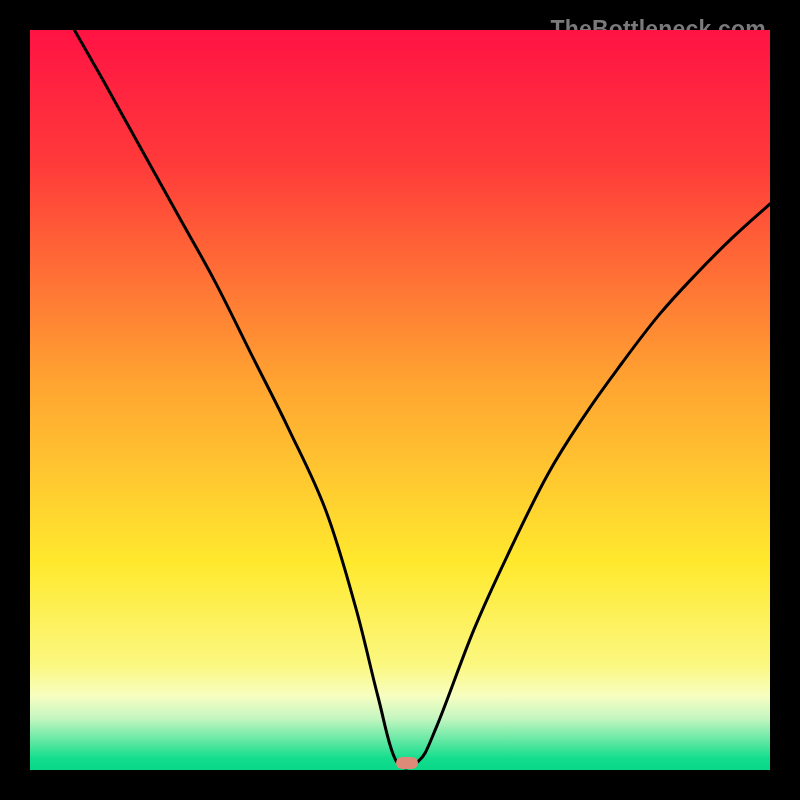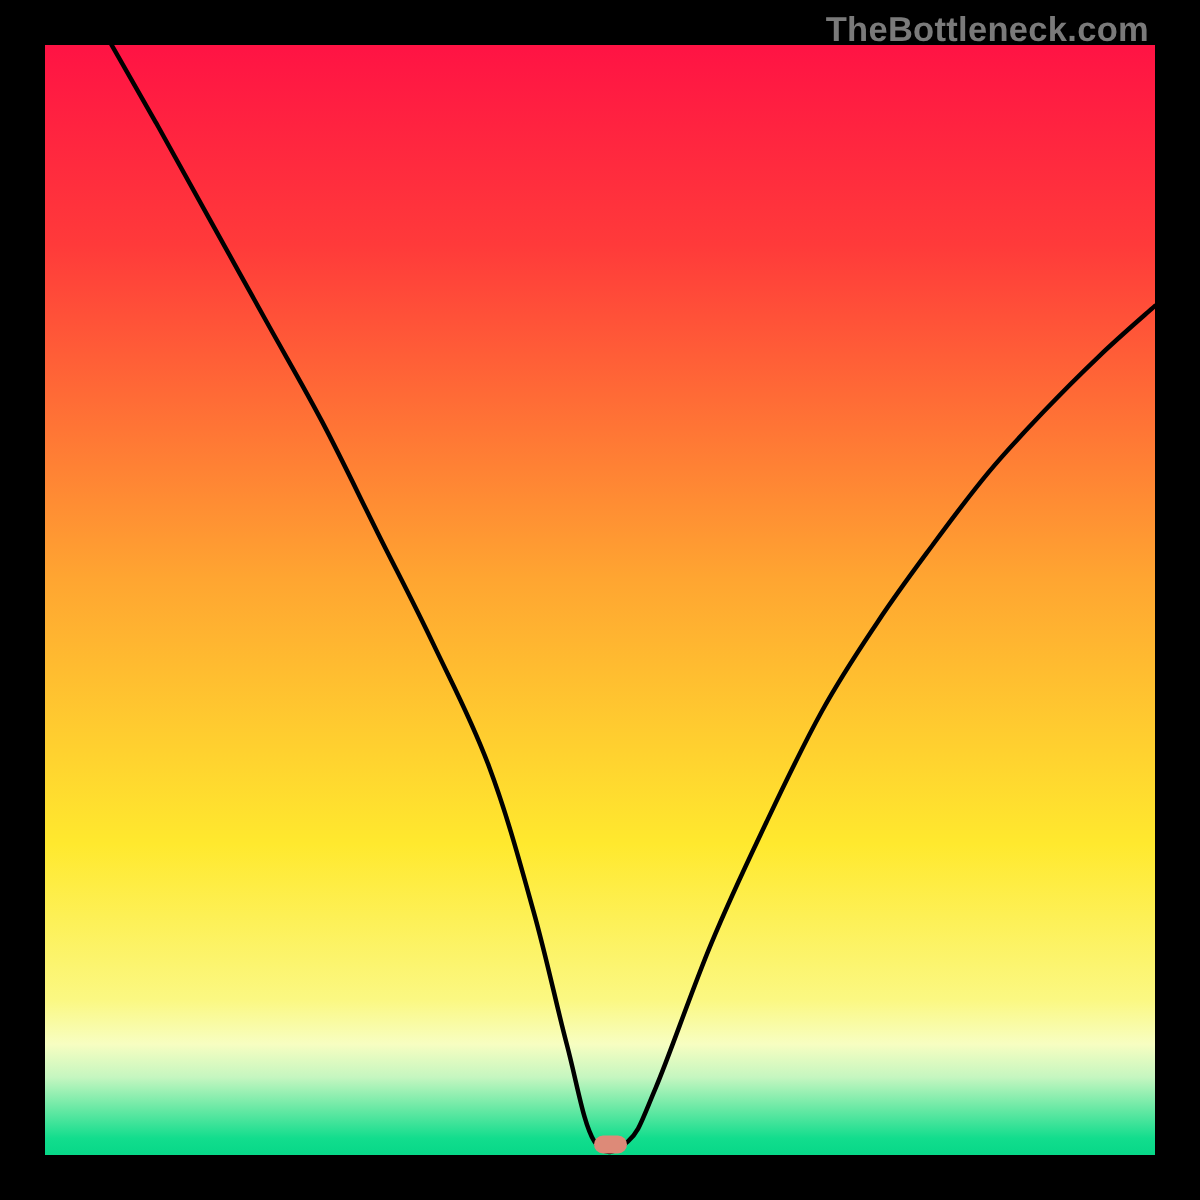--- a/index.html
+++ b/index.html
@@ -29,21 +29,21 @@
   }
   .gradient {
     position: absolute;
     left: 0;
     top: 0;
     width: 100%;
     height: 100%;
   }
   .watermark {
     position: absolute;
-    top: 6px;
+    top: 16px;
     right: 34px;
     color: #7a7a7a;
     font-size: 23px;
     font-weight: 600;
     letter-spacing: 0.2px;
     font-family: Arial, Helvetica, sans-serif;
   }
   .curve-svg {
     position: absolute;
     left: 0;

